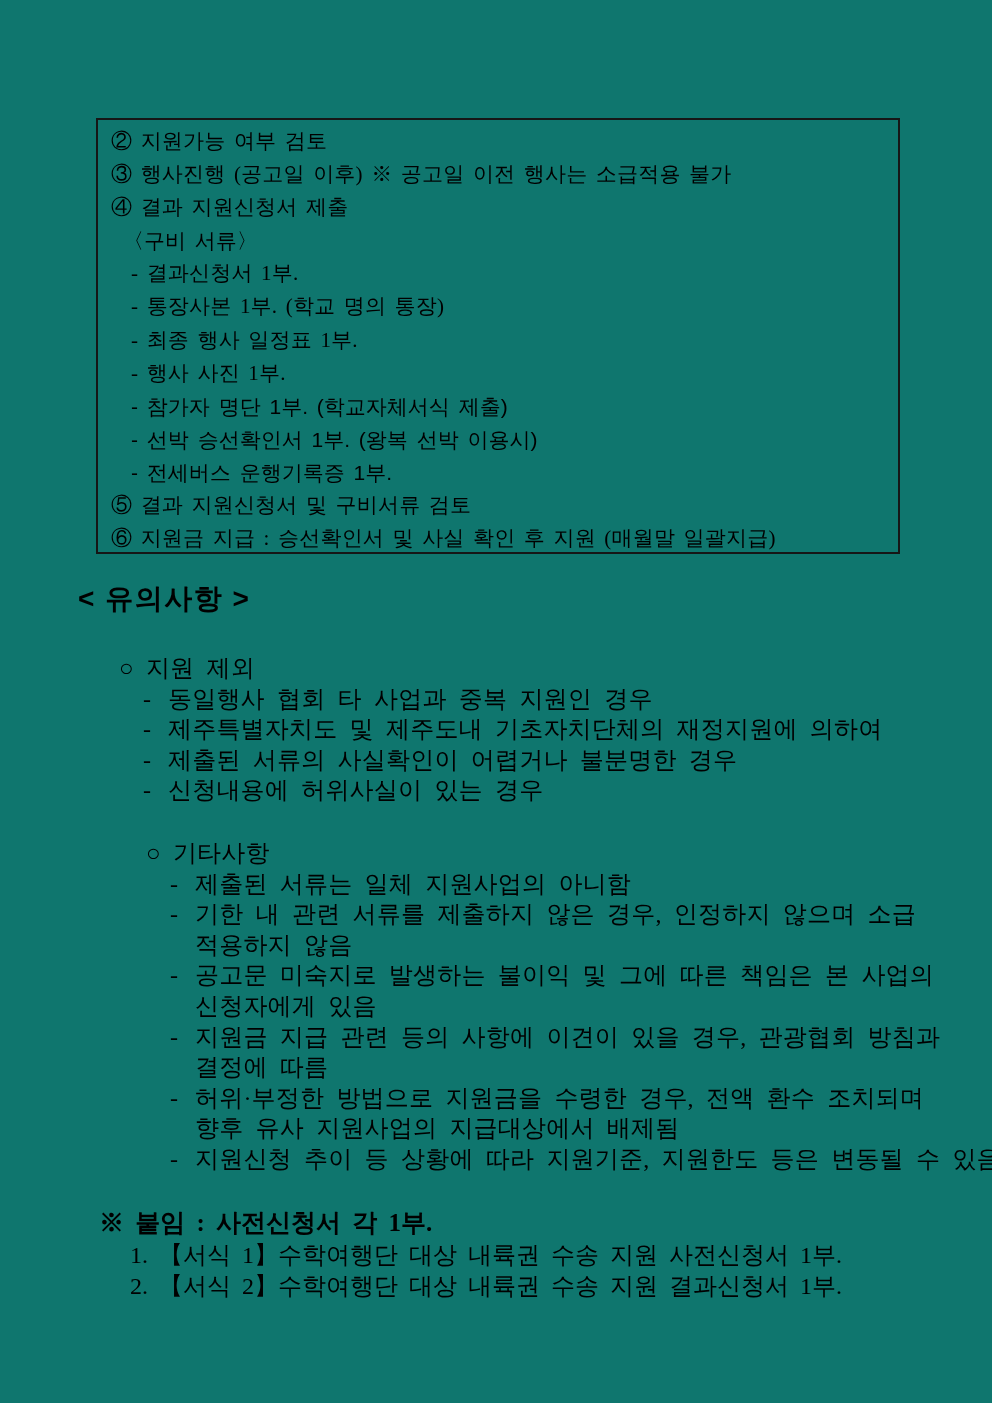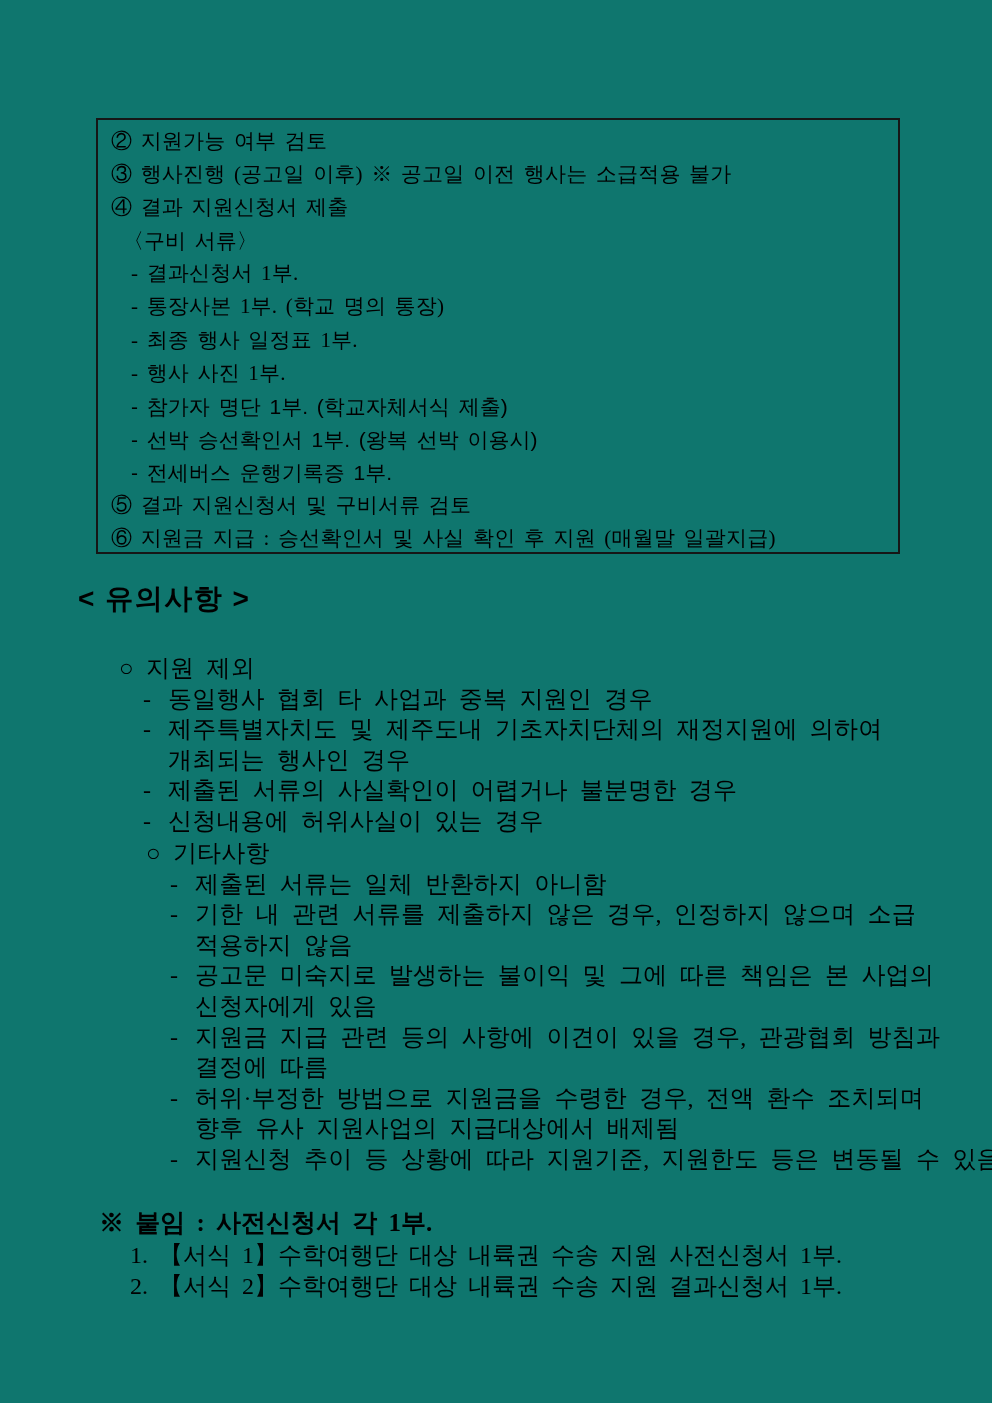--- a/index.html
+++ b/index.html
@@ -91,21 +91,20 @@
     <div class="n-item">
       <span class="n-bullet">-</span>
       <span class="n-lines">
           <span class="n-line">동일행사 협회 타 사업과 중복 지원인 경우</span>
         </span>
     </div>
     <div class="n-item">
       <span class="n-bullet">-</span>
       <span class="n-lines">
         <span class="n-line">제주특별자치도 및 제주도내 기초자치단체의 재정지원에 의하여</span>
-        <span class="n-line">개최되는 행사인 경우</span>
       </span>
     </div>
     <div class="n-item">
       <span class="n-bullet">-</span>
       <span class="n-lines">
           <span class="n-line">제출된 서류의 사실확인이 어렵거나 불분명한 경우</span>
         </span>
     </div>
     <div class="n-item">
       <span class="n-bullet">-</span>
@@ -113,21 +112,21 @@
           <span class="n-line">신청내용에 허위사실이 있는 경우</span>
         </span>
     </div>
   </div>
 
   <div class="group group-2">
     <div class="g-title">○ 기타사항</div>
     <div class="n-item">
       <span class="n-bullet">-</span>
       <span class="n-lines">
-          <span class="n-line">제출된 서류는 일체 반환하지 아니함</span>
+          <span class="n-line">제출된 서류는 일체 지원사업의 아니함</span>
         </span>
     </div>
     <div class="n-item">
       <span class="n-bullet">-</span>
       <span class="n-lines">
         <span class="n-line">기한 내 관련 서류를 제출하지 않은 경우, 인정하지 않으며 소급</span>
         <span class="n-line">적용하지 않음</span>
       </span>
     </div>
     <div class="n-item">

